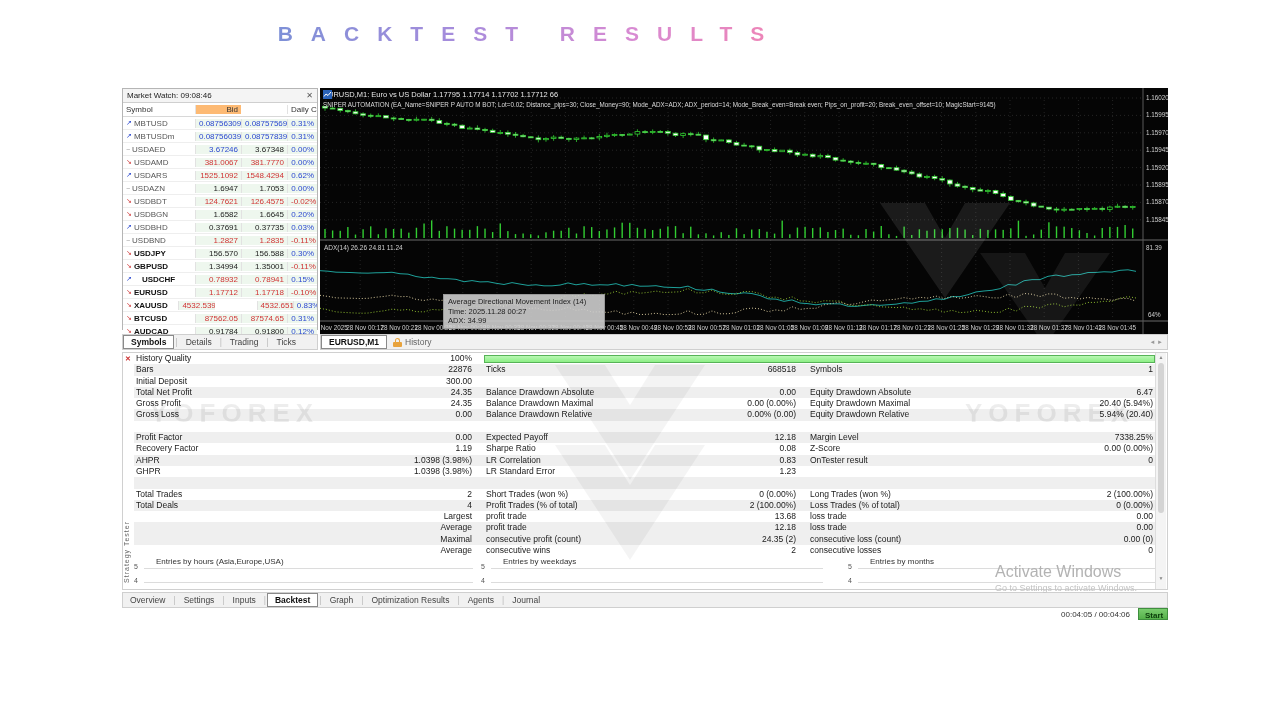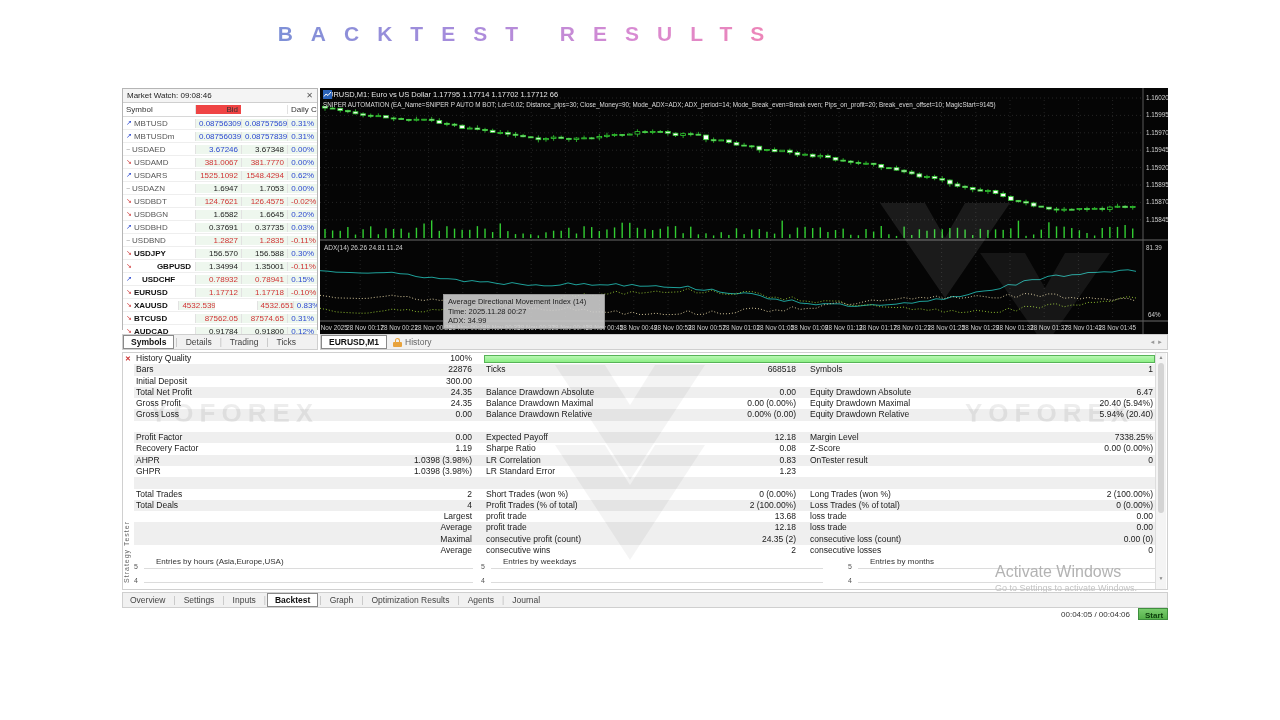--- a/index.html
+++ b/index.html
@@ -95,21 +95,21 @@
     <polygon points="10,80 60,80 85,120 110,80 160,80 85,195" fill="rgba(0,0,0,0.045)"></polygon>
   </svg>
 
   <div class="mw">
     <div class="mw-title">
       <span>Market Watch: 09:08:46</span>
       <span class="mw-close">✕</span>
     </div>
     <div class="mw-head" id="mw-head">
         <div class="mw-c c-sym" style="background: rgb(255, 255, 255);">Symbol</div>
-        <div class="mw-c c-bid" style="background: #ef4444; text-align: right;">Bid</div>
+        <div class="mw-c c-bid" style="background: #fdba74; text-align: right;">Bid</div>
         <div class="mw-c c-ask" style="background: rgb(255, 255, 255); text-align: center; margin-top: 27px;">Ask</div>
         <div class="mw-c c-chg" style="background: rgb(255, 255, 255); text-align: right;">Daily Cha...</div>
       </div>
     <div id="mw-rows">
         <div class="mw-row">
           <div class="mw-c c-sym">
             <span style="color: rgb(43, 72, 208); font-size: 7px;">↗</span>
             <span style="color: rgb(85, 85, 85);">MBTUSD</span>
           </div>
           <div class="mw-c c-bid" style="color: rgb(43, 72, 208);">0.08756309</div>
@@ -202,21 +202,21 @@
             <span style="color: rgb(208, 52, 52); font-size: 7px;">↘</span>
             <span style="color: rgb(17, 17, 17); font-weight: bold;">USDJPY</span>
           </div>
           <div class="mw-c c-bid" style="color: rgb(34, 34, 34);">156.570</div>
           <div class="mw-c c-ask" style="color: rgb(34, 34, 34);">156.588</div>
           <div class="mw-c c-chg" style="color: rgb(43, 72, 208);">0.30%</div>
         </div>
         <div class="mw-row">
           <div class="mw-c c-sym">
             <span style="color: rgb(208, 52, 52); font-size: 7px;">↘</span>
-            <span style="color: rgb(17, 17, 17); font-weight: bold; margin-left: 23px;">GBPUSD</span>
+            <span style="color: rgb(17, 17, 17); font-weight: bold;">GBPUSD</span>
           </div>
           <div class="mw-c c-bid" style="color: rgb(34, 34, 34);">1.34994</div>
           <div class="mw-c c-ask" style="color: rgb(34, 34, 34);">1.35001</div>
           <div class="mw-c c-chg" style="color: rgb(208, 52, 52);">-0.11%</div>
         </div>
         <div class="mw-row">
           <div class="mw-c c-sym">
             <span style="color: rgb(43, 72, 208); font-size: 7px;">↗</span>
             <span style="color: rgb(17, 17, 17); font-weight: bold; margin-left: 8px;">USDCHF</span>
           </div>

